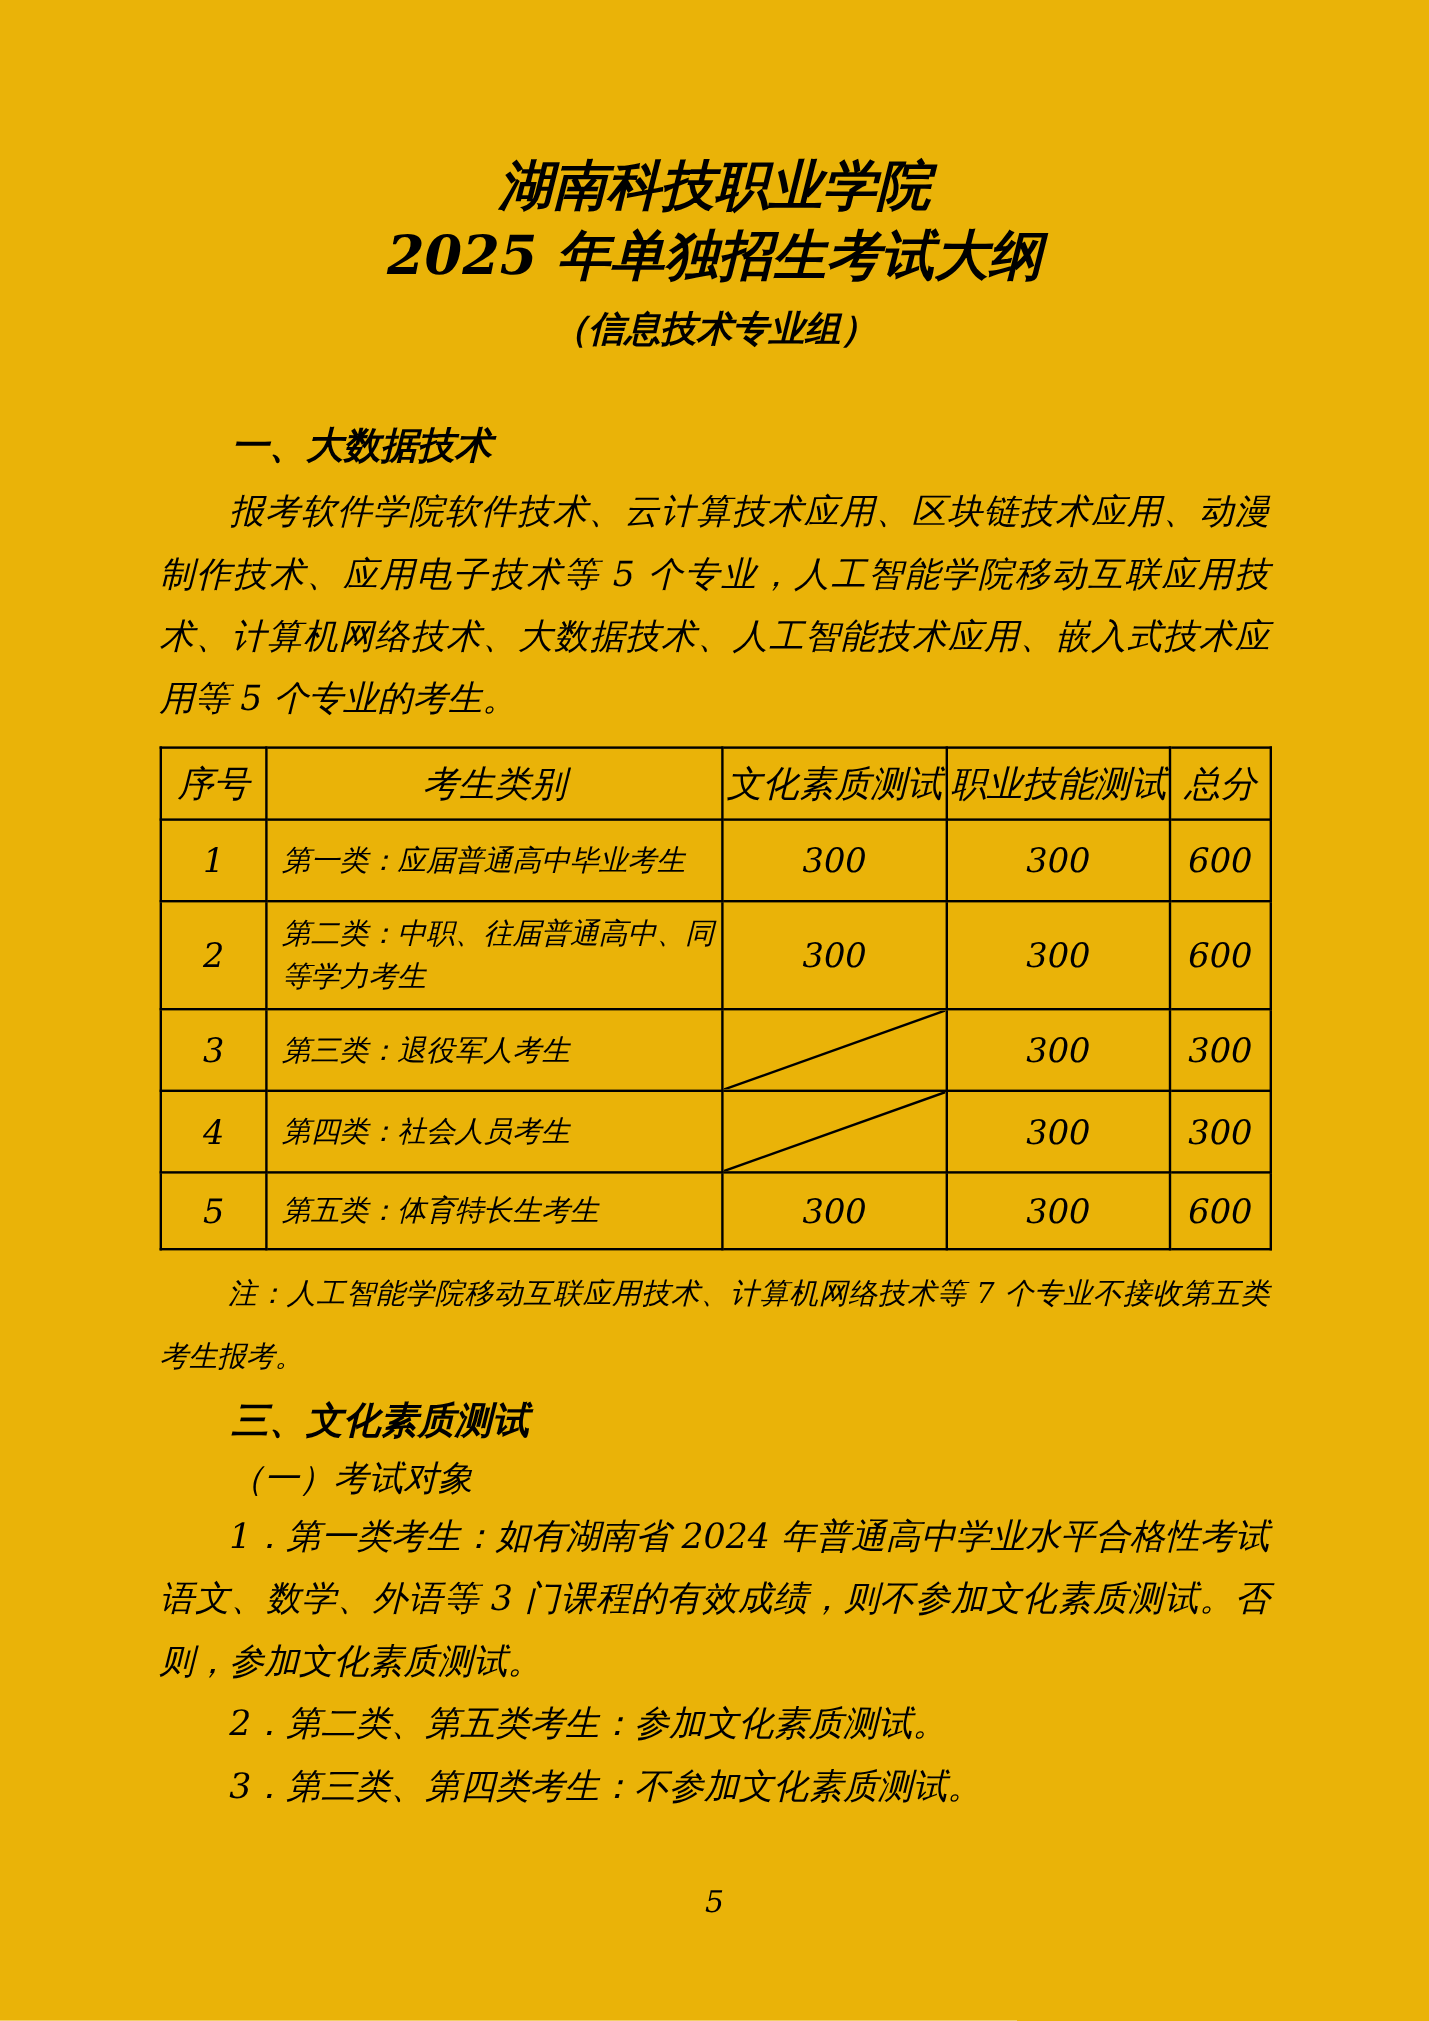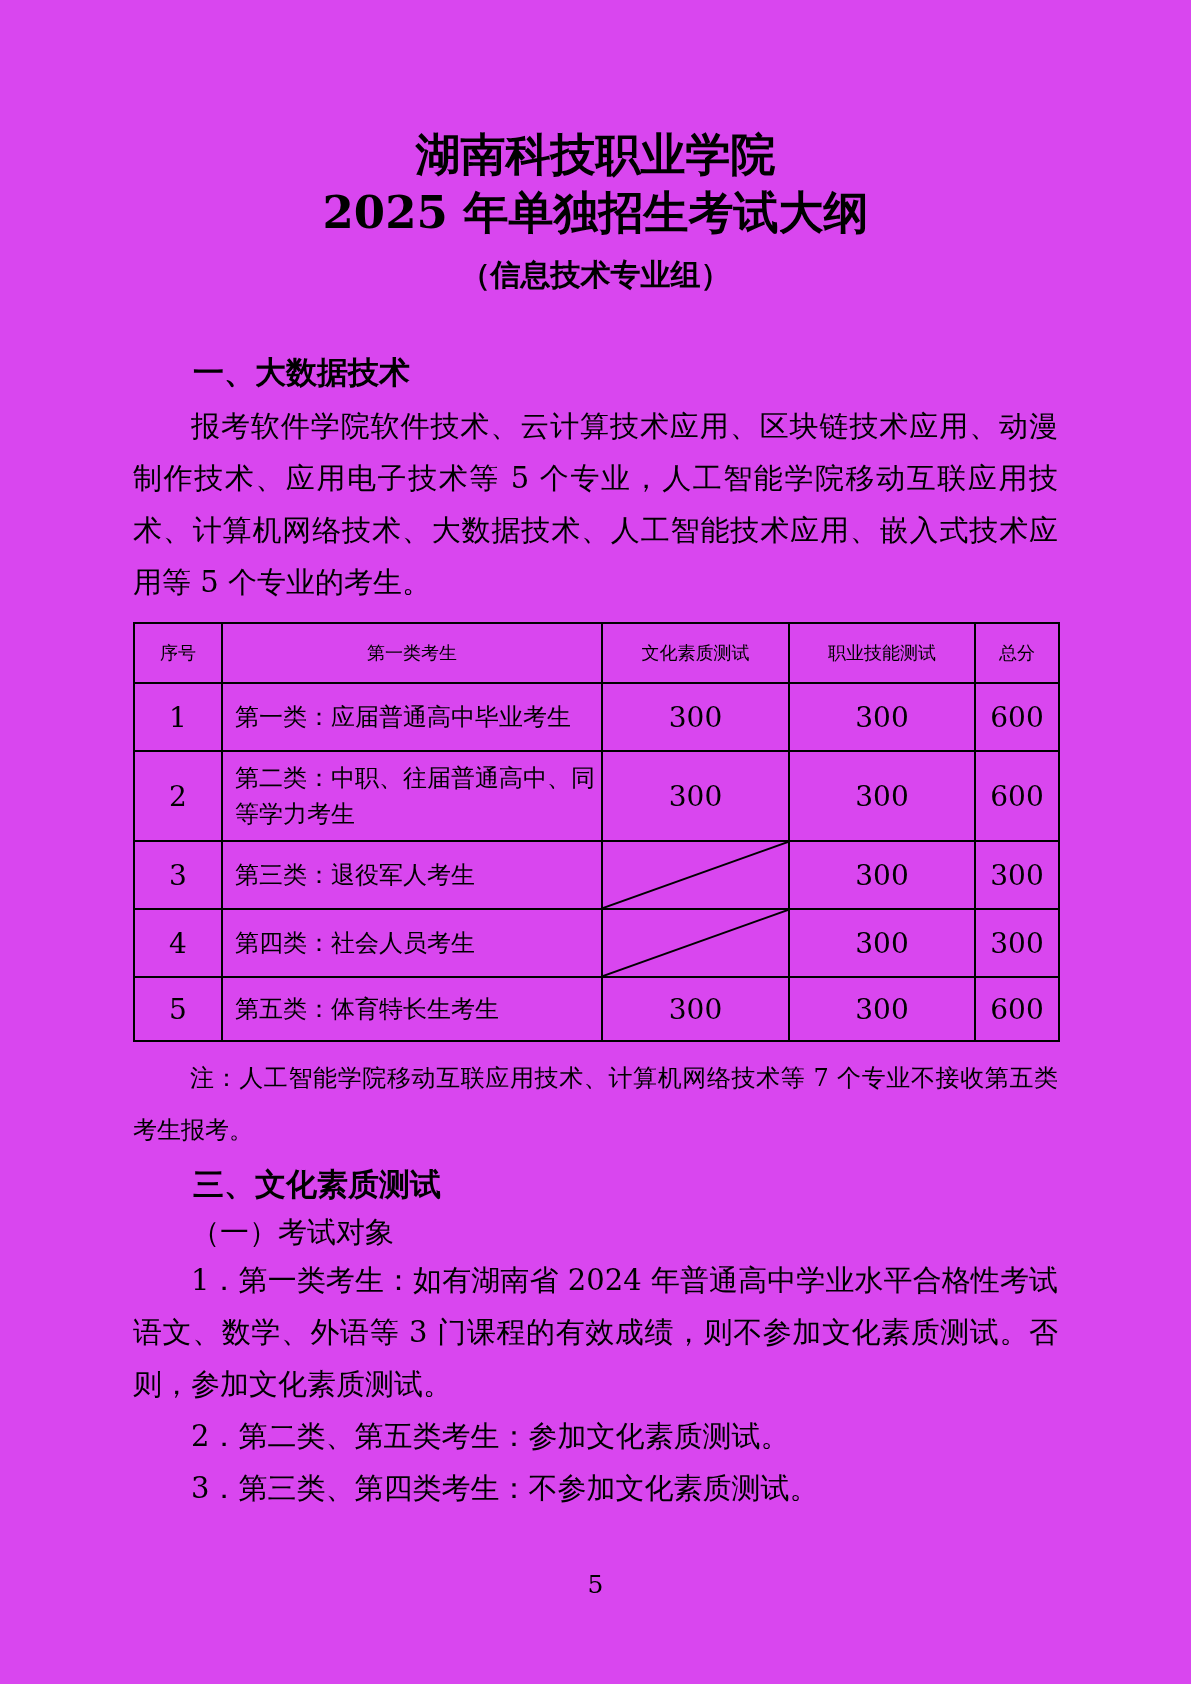--- a/index.html
+++ b/index.html
@@ -1,23 +1,24 @@
 <!DOCTYPE html>
 <html><head>
 <meta charset="utf-8">
 <style>
   html, body { margin: 0; padding: 0; background: #ffffff; }
   .page {
     position: relative;
     width: 1191px;
     height: 1684px;
-    background: #d946ef;
+    background: #eab308;
     color: #000000;
     font-family: "DejaVu Serif", "Liberation Serif", serif;
     overflow: hidden;
+    font-style: italic;
   }
   .content {
     position: absolute;
     left: 133px;
     top: 0;
     width: 925px;
   }
   .doc-title {
     text-align: center;
     font-weight: bold;
@@ -71,21 +72,21 @@
     table-layout: fixed;
   }
   table.scores th, table.scores td {
     border: 2px solid #000000;
     text-align: center;
     vertical-align: middle;
     padding: 0;
     font-weight: normal;
     overflow: hidden;
   }
-  table.scores th { font-size: 18px; }
+  table.scores th { font-size: 30px; }
   table.scores td { font-size: 28px; }
   td.cat {
     text-align: left !important;
     padding-left: 12px !important;
     padding-right: 4px !important;
     font-size: 24px !important;
     line-height: 36px;
   }
   tr.hrow  { height: 60px; }
   tr.r1    { height: 68px; }
@@ -135,21 +136,21 @@
       <colgroup>
         <col style="width:88px">
         <col style="width:380px">
         <col style="width:187px">
         <col style="width:186px">
         <col style="width:84px">
       </colgroup>
       <tbody>
         <tr class="hrow">
           <th>序号</th>
-          <th>第一类考生</th>
+          <th>考生类别</th>
           <th>文化素质测试</th>
           <th>职业技能测试</th>
           <th>总分</th>
         </tr>
         <tr class="r1">
           <td><span>1</span></td>
           <td class="cat"><span>第一类：应届普通高中毕业考生</span></td>
           <td><span>300</span></td>
           <td><span>300</span></td>
           <td><span>600</span></td>

